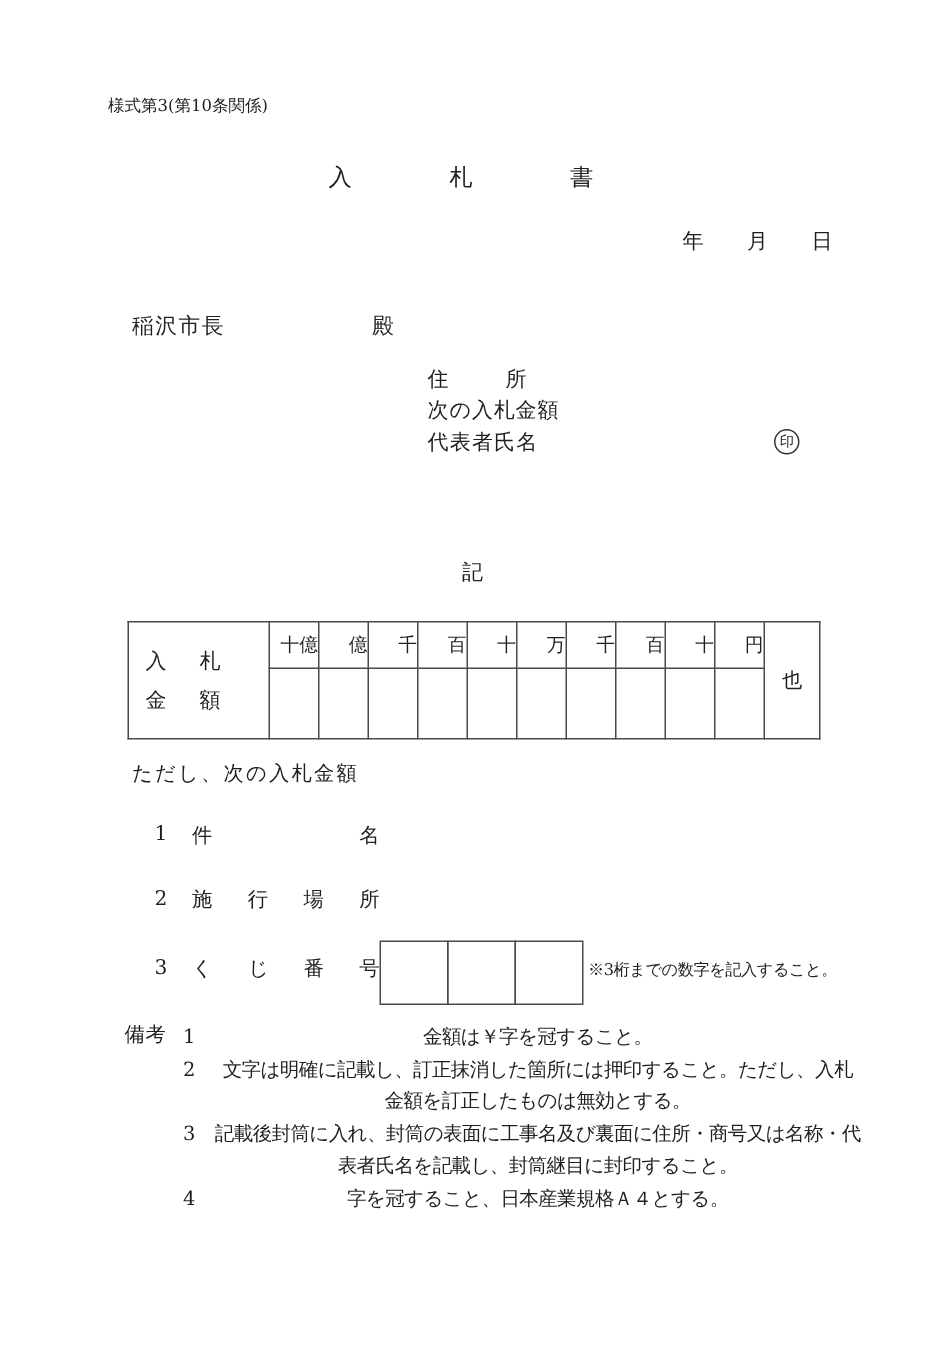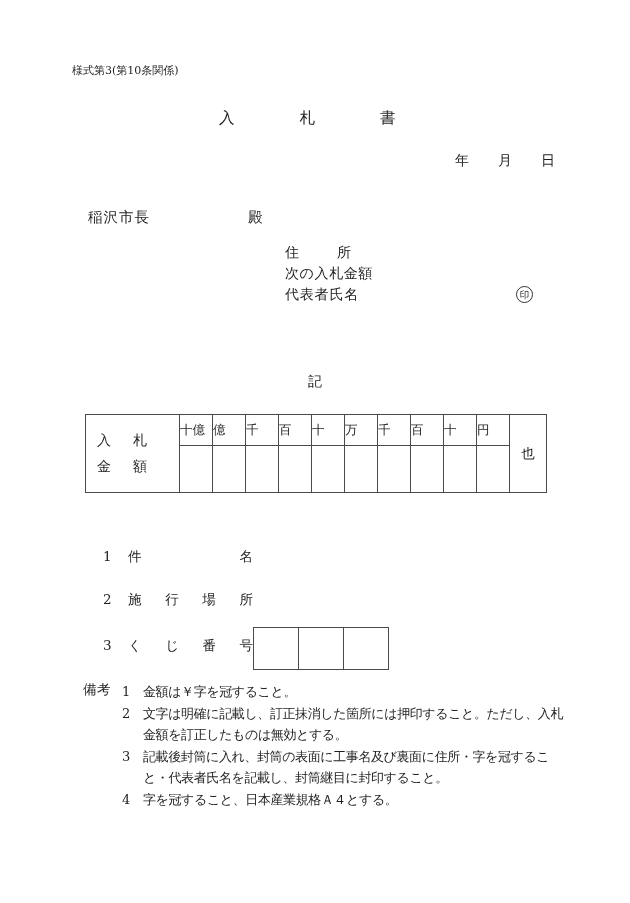--- a/index.html
+++ b/index.html
@@ -35,21 +35,21 @@
   .body-sentence { left: 88px; top: 330px; font-size: 14px; letter-spacing: 2px; }
   .record-heading { left: 308px; top: 373px; font-size: 14px; }
 
   .amount-table {
     position: absolute; left: 85px; top: 414px;
     border-collapse: collapse; table-layout: fixed;
   }
   .amount-table td { border: 1px solid #4a4a4a; padding: 0; }
   .amt-label { width: 93px; vertical-align: middle; }
   .amt-label .dist { padding: 4px 32px 4px 11px; font-size: 14px; }
-  .amt-head { width: 32px; height: 30px; text-align: left; font-size: 12.5px; vertical-align: middle; }
+  .amt-head { width: 32px; height: 30px; text-align: right; font-size: 12.5px; vertical-align: middle; }
   .amt-cell { height: 46px; }
   .amt-nari { width: 36px; text-align: center; font-size: 13.5px; vertical-align: middle; }
 
   .dist { display: flex; justify-content: space-between; }
 
   .proviso { left: 88px; top: 507px; font-size: 13.5px; letter-spacing: 1.5px; }
 
   .item-row { font-size: 13.5px; display: flex; }
   .item-no { width: 25px; }
   .item-label { width: 125px; letter-spacing: 0; }
@@ -60,21 +60,21 @@
   .kuji-boxes { left: 253px; top: 627px; display: flex; }
   .kuji-box { width: 44px; height: 41px; border: 1px solid #4a4a4a; margin-left: -1px; }
   .kuji-box:first-child { margin-left: 0; }
   .kuji-note { left: 392px; top: 640px; font-size: 10.8px; letter-spacing: -0.3px; }
 
   .remarks { left: 83px; top: 681px; width: 492px; white-space: normal; }
   .remarks-label { position: absolute; left: 0; top: 0; font-size: 13.5px; letter-spacing: 0.5px; text-align: center; }
   .remarks-list { margin-left: 39px; }
   .remark-row { display: flex; }
   .remark-no { width: 21px; font-size: 13px; line-height: 21.5px; }
-  .remark-text { width: 431px; font-size: 13px; line-height: 21.5px; letter-spacing: -0.4px; }
+  .remark-text { width: 431px; font-size: 13px; line-height: 21.5px; letter-spacing: -0.4px; text-align: center; }
 </style>
 </head>
 <body>
 
 <div id="page">
 
   <div class="abs form-number">様式第3(第10条関係)</div>
 
   <div class="abs doc-title">入札書</div>
 
@@ -126,20 +126,21 @@
           <td class="amt-cell"></td>
           <td class="amt-cell"></td>
           <td class="amt-cell"></td>
           <td class="amt-cell"></td>
           <td class="amt-cell"></td>
           <td class="amt-cell"></td>
         </tr>
     </tbody>
   </table>
 
+  <div class="abs proviso">ただし、次の入札金額</div>
 
   <div class="abs item-row item-1">
     <span class="item-no">1</span>
     <span class="item-label dist">
         <span>件</span>
         <span>名</span>
       </span>
   </div>
 
   <div class="abs item-row item-2">
@@ -161,35 +162,36 @@
         <span>号</span>
       </span>
   </div>
 
   <div class="abs kuji-boxes" id="kuji-boxes">
       <div class="kuji-box"></div>
       <div class="kuji-box"></div>
       <div class="kuji-box"></div>
     </div>
 
+  <div class="abs kuji-note">※3桁までの数字を記入すること。</div>
 
   <div class="abs remarks">
     <span class="remarks-label">備考</span>
     <div class="remarks-list" id="remarks-list">
         <div class="remark-row">
           <span class="remark-no">1</span>
           <span class="remark-text">金額は￥字を冠すること。</span>
         </div>
         <div class="remark-row">
           <span class="remark-no">2</span>
           <span class="remark-text">文字は明確に記載し、訂正抹消した箇所には押印すること。ただし、入札金額を訂正したものは無効とする。</span>
         </div>
         <div class="remark-row">
           <span class="remark-no">3</span>
-          <span class="remark-text">記載後封筒に入れ、封筒の表面に工事名及び裏面に住所・字を冠すること・代表者氏名を記載し、封筒継目に封印すること。</span>
+          <span class="remark-text">記載後封筒に入れ、封筒の表面に工事名及び裏面に住所・商号又は名称・代表者氏名を記載し、封筒継目に封印すること。</span>
         </div>
         <div class="remark-row">
           <span class="remark-no">4</span>
           <span class="remark-text">字を冠すること、日本産業規格Ａ４とする。</span>
         </div>
       </div>
   </div>
 
 </div>
 

